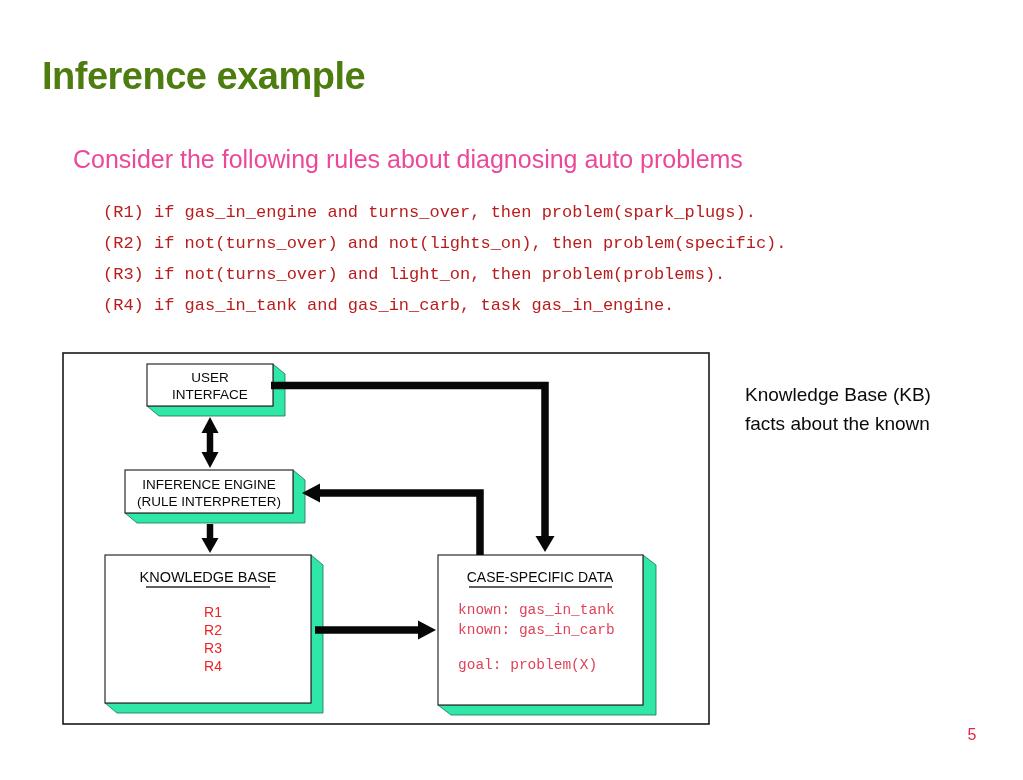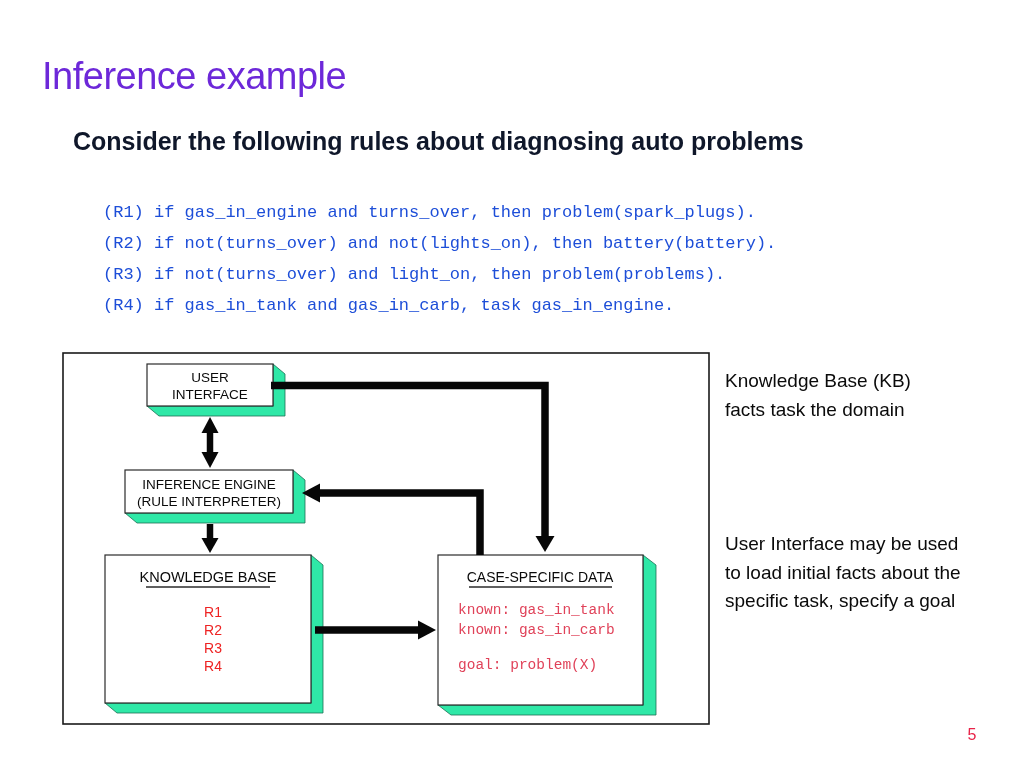--- a/index.html
+++ b/index.html
@@ -3,38 +3,38 @@
 <meta charset="utf-8">
 <style>
   html,body{margin:0;padding:0;}
   body{
     width:1023px;height:780px;position:relative;background:#ffffff;overflow:hidden;
     font-family:"Liberation Sans", sans-serif;
   }
   .slide{position:absolute;inset:0;}
   .title{
     position:absolute;left:42px;top:55px;
-    font-size:38px;font-weight:normal;letter-spacing:-0.5px;
-    color:#6d28d9;line-height:42px;white-space:nowrap;
+    font-size:38px;font-weight:bold;letter-spacing:-0.5px;
+    color:#4d7c0f;line-height:42px;white-space:nowrap;
   }
   .subtitle{
-    position:absolute;left:73px;top:126px;
-    font-size:25px;color:#0f172a;line-height:30px;white-space:nowrap;font-weight:bold;
+    position:absolute;left:73px;top:144px;
+    font-size:25px;color:#ec4899;line-height:30px;white-space:nowrap;
   }
   .rules{
     position:absolute;left:103px;top:197px;
     font-family:"Liberation Mono", monospace;
-    font-size:17px;color:#1d4ed8;
+    font-size:17px;color:#b91c1c;
   }
   .rules .rule-line{height:31px;line-height:31px;white-space:pre;}
   .note{
     position:absolute;left:725px;width:275px;
     font-size:19px;line-height:28.5px;color:#0a0a0a;
   }
-  .note.kb{top:367px;}
+  .note.kb{top:381px;margin-left:20px;}
   .note.ui{top:530px;}
   .page-number{
     position:absolute;left:952px;top:726px;width:40px;text-align:center;
     font-size:16px;color:#e82348;
   }
   svg .box-face{fill:#2fe8a7;stroke:#1c6f54;stroke-width:0.8;}
   svg .box-rect{fill:#ffffff;stroke:#2b2b2b;stroke-width:1.2;}
   svg .box-label{font-family:"Liberation Sans", sans-serif;fill:#0a0a0a;}
   svg .mono-label{font-family:"Liberation Mono", monospace;fill:#e04259;}
   svg .kb-rule{font-family:"Liberation Sans", sans-serif;fill:#ee2222;}
@@ -46,21 +46,21 @@
 <body>
 
 <div class="slide">
 
   <div class="title">Inference example</div>
 
   <div class="subtitle">Consider the following rules about diagnosing auto problems</div>
 
   <div class="rules">
     <div class="rule-line">(R1) if gas_in_engine and turns_over, then problem(spark_plugs).</div>
-    <div class="rule-line">(R2) if not(turns_over) and not(lights_on), then battery(battery).</div>
+    <div class="rule-line">(R2) if not(turns_over) and not(lights_on), then problem(specific).</div>
     <div class="rule-line">(R3) if not(turns_over) and light_on, then problem(problems).</div>
     <div class="rule-line">(R4) if gas_in_tank and gas_in_carb, task gas_in_engine.</div>
   </div>
 
   <svg style="position:absolute;left:62px;top:352px;" width="648" height="376" viewBox="0 0 648 376">
 
     <rect x="1" y="1" width="646" height="371" fill="#ffffff" stroke="#1a1a1a" stroke-width="1.6"></rect>
 
     <g>
       <polygon class="box-face" points="211,12 223,22 223,64 97,64 85,54 211,54"></polygon>
@@ -119,24 +119,19 @@
     </g>
 
     <g>
       <line class="arrow" x1="253" y1="278" x2="357" y2="278" stroke-width="7.5"></line>
       <polygon class="head" points="374,278 356,268.5 356,287.5"></polygon>
     </g>
   </svg>
 
   <div class="note kb">
     <div>Knowledge Base (KB)</div>
-    <div>facts task the domain</div>
+    <div>facts about the known</div>
   </div>
 
-  <div class="note ui">
-    <div>User Interface may be used</div>
-    <div>to load initial facts about the</div>
-    <div>specific task, specify a goal</div>
-  </div>
 
   <div class="page-number">5</div>
 
 </div>
 
 </body></html>

